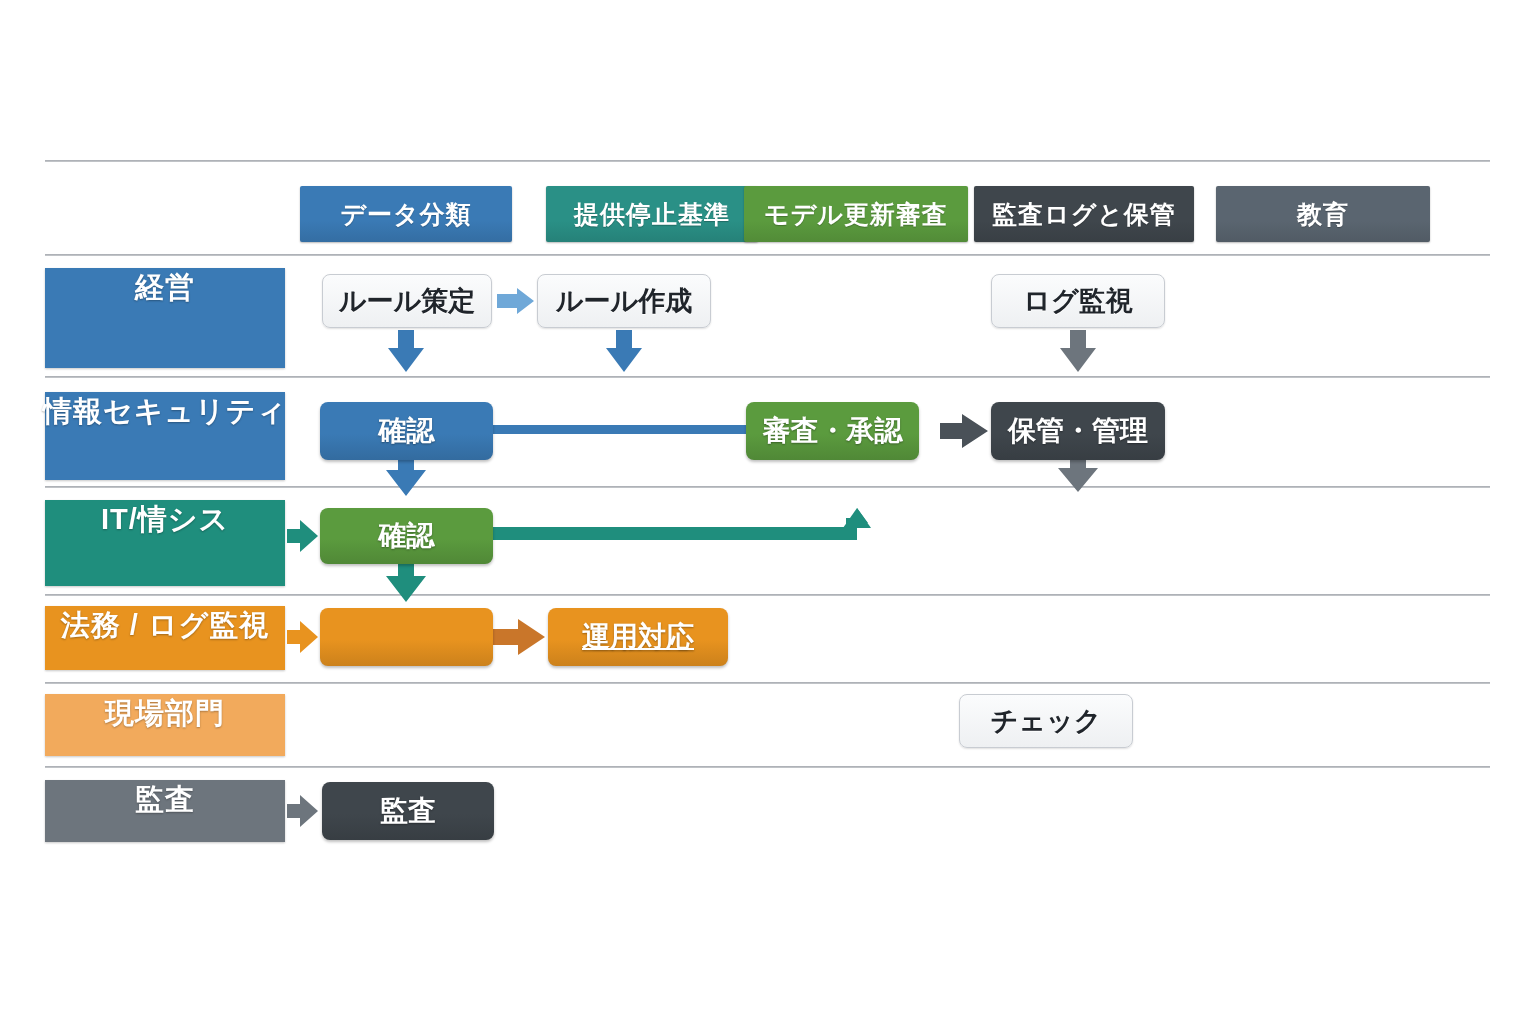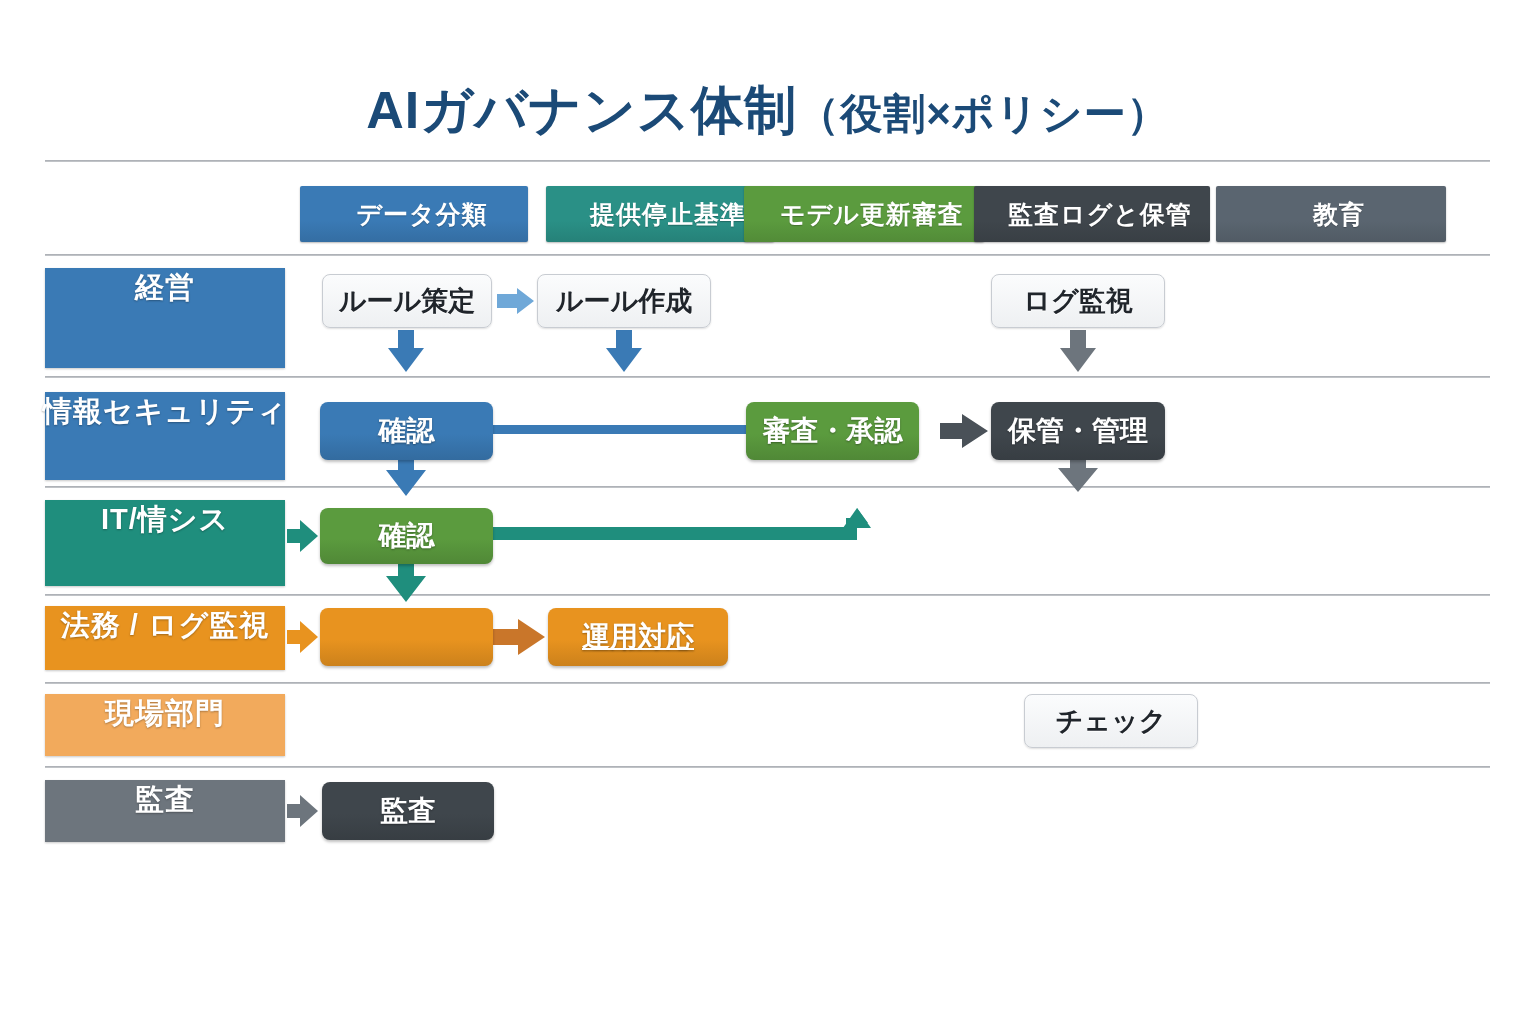--- a/index.html
+++ b/index.html
@@ -32,21 +32,20 @@
 
   
   .colhead{
     position:absolute;height:56px;
     border-radius:2px;
     display:flex;align-items:center;justify-content:center;
     color:#ffffff;font-size:25px;font-weight:bold;
     letter-spacing:1px;white-space:nowrap;
     box-shadow:0 1px 2px rgba(0,0,0,.28);
     text-shadow:0 1px 1px rgba(0,0,0,.25);
-    padding-left:16px;
   }
 
   
   .rowlabel{
     position:absolute;left:45px;width:240px;
     display:flex;align-items:flex-start;justify-content:center;
     color:#ffffff;font-size:29px;font-weight:bold;
     letter-spacing:1px;white-space:nowrap;
     box-shadow:0 1px 2px rgba(0,0,0,.22);
     text-shadow:0 1px 2px rgba(0,0,0,.3);
@@ -75,23 +74,20 @@
 
   
   .conn{position:absolute;}
   .conn svg{display:block;overflow:visible;}
 </style>
 </head>
 <body>
 
 <div id="stage">
 
-  <div class="title">
-    <span>AIガバナンス体制</span><span class="paren">（役割×ポリシー）</span>
-  </div>
 
   <div id="rules-layer">
       <div class="rule" style="top: 160px;"></div>
       <div class="rule" style="top: 254px;"></div>
       <div class="rule" style="top: 376px;"></div>
       <div class="rule" style="top: 486px;"></div>
       <div class="rule" style="top: 594px;"></div>
       <div class="rule" style="top: 682px;"></div>
       <div class="rule" style="top: 766px;"></div>
     </div>
@@ -224,21 +220,21 @@
       </div>
       <div class="node solid" style="left: 320px; top: 508px; width: 173px; height: 56px; background: linear-gradient(rgb(91, 155, 62) 0%, rgb(91, 155, 62) 55%, rgba(0, 0, 0, 0.12) 100%) rgb(91, 155, 62);">
         <span>確認</span>
       </div>
       <div class="node solid" style="left: 320px; top: 608px; width: 173px; height: 58px; background: linear-gradient(rgb(232, 147, 31) 0%, rgb(232, 147, 31) 55%, rgba(0, 0, 0, 0.12) 100%) rgb(232, 147, 31);">
         <span></span>
       </div>
       <div class="node solid" style="left: 548px; top: 608px; width: 180px; height: 58px; background: linear-gradient(rgb(232, 147, 31) 0%, rgb(232, 147, 31) 55%, rgba(0, 0, 0, 0.12) 100%) rgb(232, 147, 31); text-decoration: underline;">
         <span>運用対応</span>
       </div>
-      <div class="node ghost" style="left: 1024px; top: 694px; width: 174px; height: 54px;">
+      <div class="node ghost" style="left: 959px; top: 694px; width: 174px; height: 54px;">
         <span>チェック</span>
       </div>
       <div class="node solid" style="left: 322px; top: 782px; width: 172px; height: 58px; background: linear-gradient(rgb(63, 70, 76) 0%, rgb(63, 70, 76) 55%, rgba(0, 0, 0, 0.12) 100%) rgb(63, 70, 76);">
         <span>監査</span>
       </div>
     </div>
 
 </div>
 
 </body></html>

